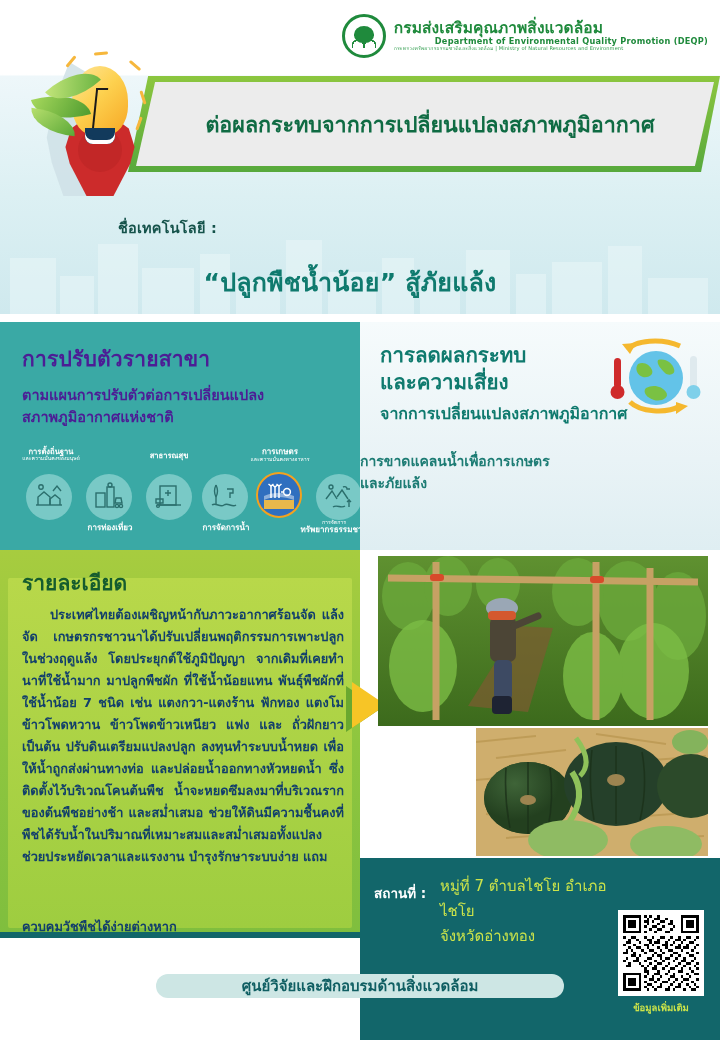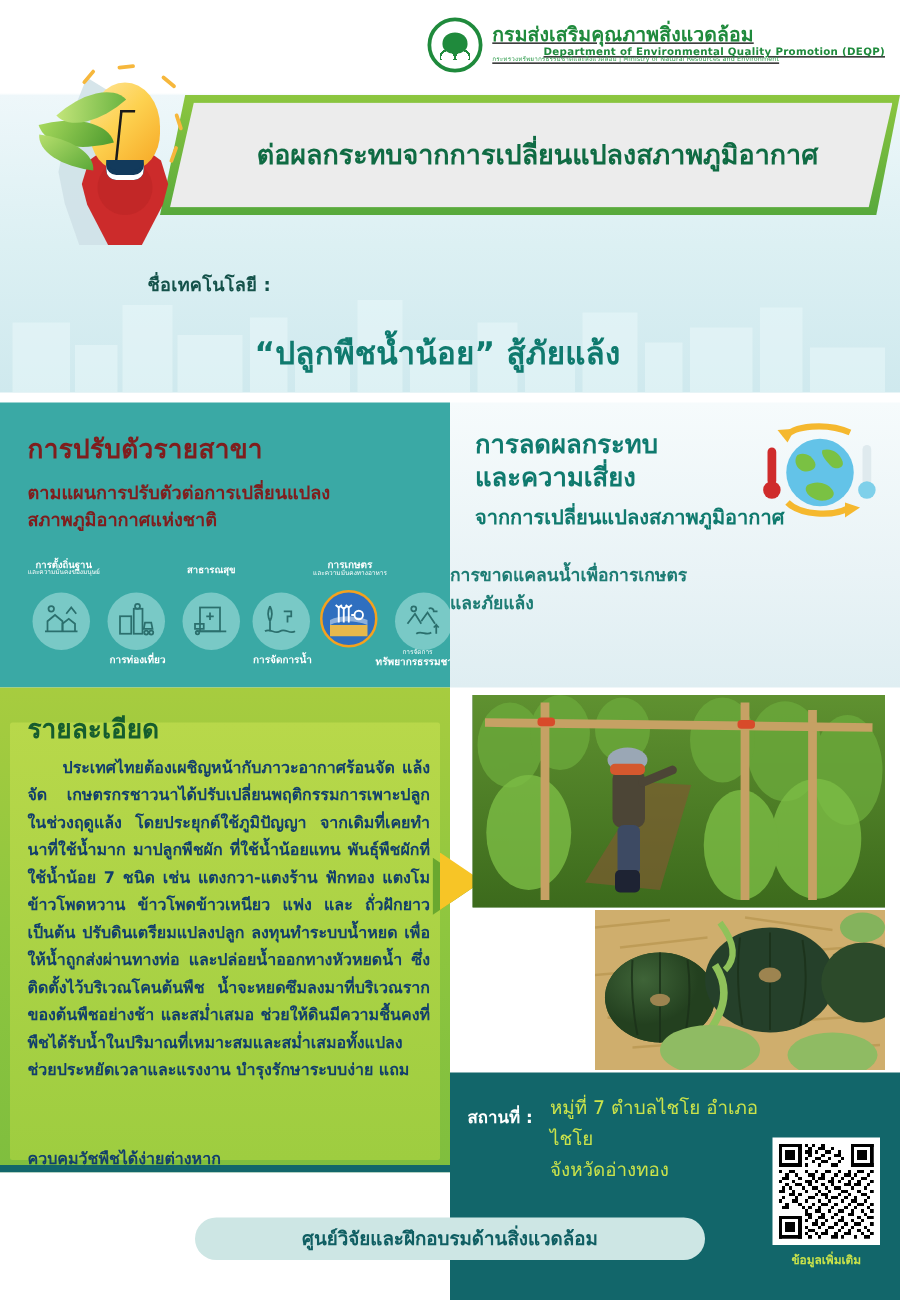--- a/index.html
+++ b/index.html
@@ -10,21 +10,21 @@
     overflow: hidden;
     position: relative;
   }
   .poster { position: relative; width: 720px; height: 1040px; overflow: hidden; background:#fff; }
 
   
   .header-band {
     position: absolute; left:0; top:0; width:720px; height:196px;
     background: linear-gradient(180deg,#ffffff 0%,#ffffff 38%,#eef7fa 39%,#dcf0f3 100%);
   }
-  .deqp-logo { position:absolute; right:12px; top:14px; display:flex; align-items:center; gap:8px;text-decoration:underline; }
+  .deqp-logo { position:absolute; right:12px; top:14px; display:flex; align-items:center; gap:8px; }
   .deqp-mark {
     width:44px; height:44px; border-radius:50%;
     background:#ffffff; border:3px solid #1f8a3c; position:relative; flex:0 0 auto;
   }
   .deqp-mark::before {
     content:""; position:absolute; left:50%; top:9px; transform:translateX(-50%);
     width:20px; height:17px; border-radius:50% 50% 45% 45%; background:#1f8a3c;
   }
   .deqp-mark::after {
     content:""; position:absolute; left:7px; bottom:7px; width:24px; height:10px;
@@ -115,21 +115,21 @@
     font-size:14.5px; font-weight:bold; color:#14524a; letter-spacing:.2px;
   }
   .techname-value {
     position:absolute; left:0; top:262px; width:700px; text-align:center;
     font-size:25px; font-weight:bold; color:#0f7a6e; letter-spacing:.2px;
   }
 
   
   .panel-left {
     position:absolute; left:0; top:322px; width:360px; height:228px;
-    background:#3aa9a5; color:#7f1d1d; padding:20px 18px 0 22px;
+    background:#3aa9a5; color:#4c1d95; padding:20px 18px 0 22px;
   }
   .pl-h1 { font-size:21px; font-weight:bold; letter-spacing:.2px; }
   .pl-h2 { font-size:14.5px; font-weight:bold; line-height:1.5; margin-top:10px; }
 
   .icon-row { position:absolute; left:6px; top:448px; width:352px; height:100px; }
   .icon-cell { position:absolute; width:46px; height:46px; border-radius:50%; background:#79c9c6; }
   .icon-cell.hl { background:#2f6fbf; border:2px solid #f5a21d; }
   .icon-cap { position:absolute; color:#ffffff; text-align:center; line-height:1.08; }
   .icon-cap .big { font-size:7.6px; font-weight:bold; display:block; }
   .icon-cap .small { font-size:5.2px; display:block; }
@@ -205,21 +205,21 @@
     position:absolute; left:618px; top:910px; width:86px; height:86px;
     background:#ffffff; padding:5px;
   }
   .qr-grid { width:100%; height:100%; }
   .qr-cap {
     position:absolute; left:612px; top:1000px; width:98px; text-align:center;
     font-size:9.5px; font-weight:bold; color:#cbe34a;
   }
   .footer-strip { position:absolute; left:0; top:938px; width:360px; height:102px; background:#ffffff; }
   .footer-pill {
-    position:absolute; left:156px; top:974px; width:408px; height:34px;
+    position:absolute; left:156px; top:974px; width:408px; height:24px;
     background:#cde6e4; border-radius:17px;
     display:flex; align-items:center; justify-content:center;
   }
   .footer-pill span { font-size:15px; font-weight:bold; color:#0f5e62; }
   .teal-edge { position:absolute; left:0; top:932px; width:360px; height:6px; background:#12666a; }
 </style>
 </head>
 <body>
 
 <div class="poster">

